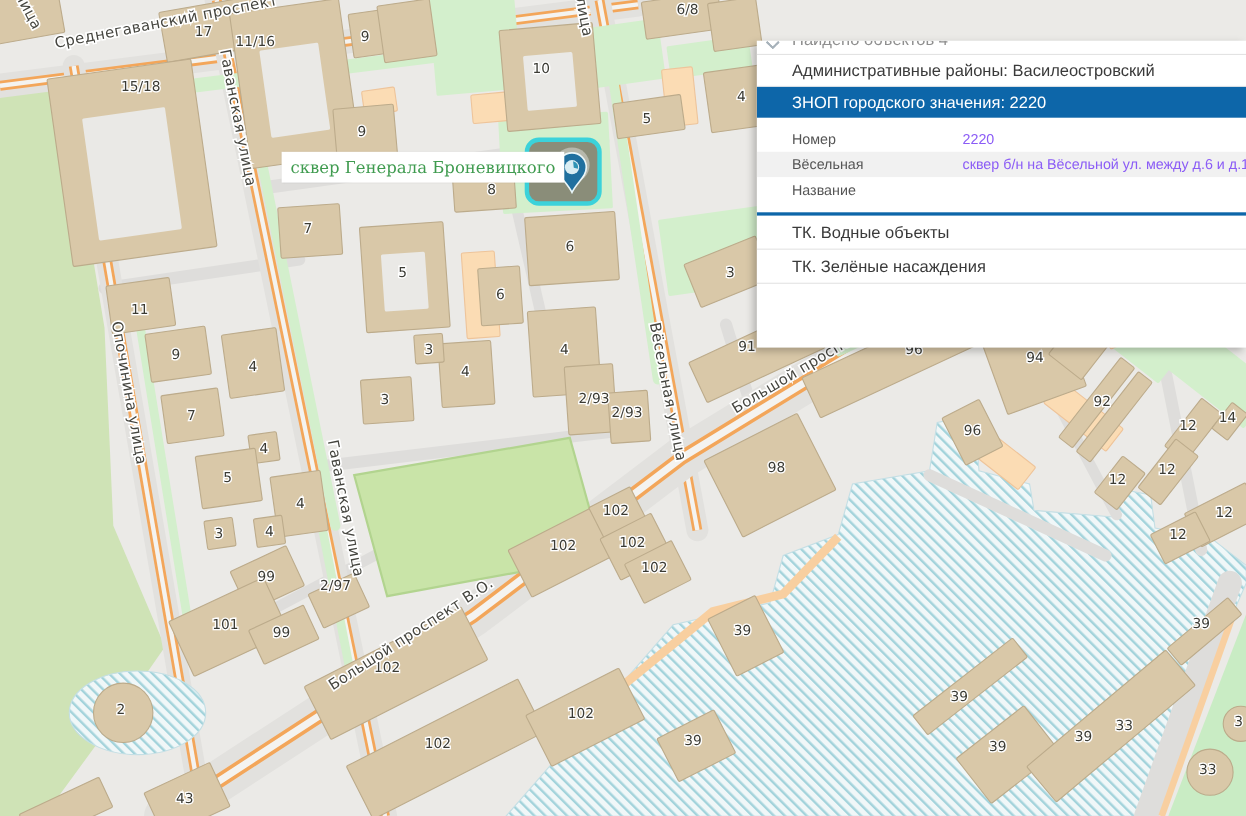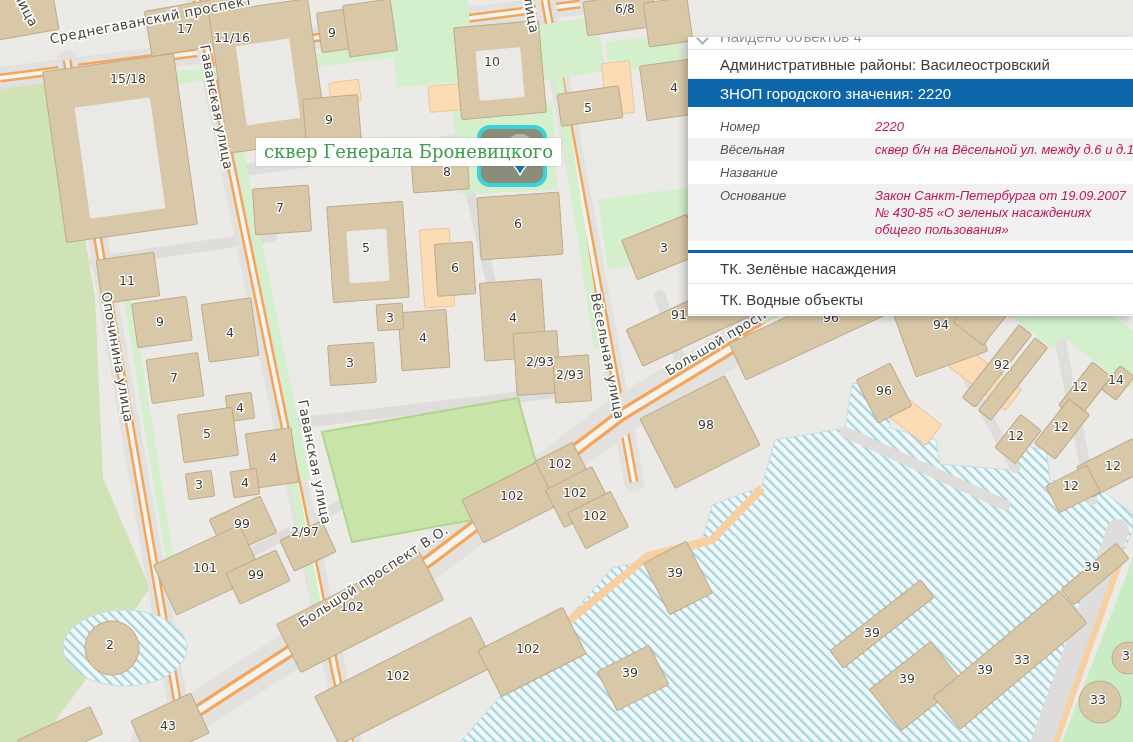--- a/index.html
+++ b/index.html
@@ -7,37 +7,37 @@
          font-family:"Liberation Sans",sans-serif;}
   svg{position:absolute;left:0;top:0;}
   
   .street-label{font-family:"DejaVu Sans",sans-serif;font-size:13.5px;letter-spacing:.4px;
     fill:#45453f;stroke:#ffffff;stroke-width:3px;paint-order:stroke;text-anchor:middle;}
   .bldg-label{font-family:"DejaVu Sans",sans-serif;font-size:12.5px;
     fill:#3b3b34;stroke:#ffffff;stroke-width:2.5px;paint-order:stroke;text-anchor:middle;}
   
   .obj-label{position:absolute;left:256px;top:138px;height:28px;line-height:28px;
     padding:0 8px;background:#ffffff;color:#3f9b4f;font-family:"DejaVu Serif",serif;
-    font-size:18px;white-space:nowrap;box-shadow:0 0 2px rgba(0,0,0,.18);}
+    font-size:15px;white-space:nowrap;box-shadow:0 0 2px rgba(0,0,0,.18);}
   
   .panel{position:absolute;left:688px;top:1px;width:445px;height:279px;background:#ffffff;
     box-shadow:-3px 3px 7px rgba(0,0,0,.25);overflow:hidden;color:#3a3a3a;margin-top:36px;}
   .p-clip{height:12px;overflow:hidden;border-bottom:1px solid #e3e3e3;}
   .p-clip span{display:block;margin:-9px 0 0 32px;font-size:15px;color:#8f8f8f;}
   .sec{height:28px;display:flex;align-items:center;justify-content:space-between;
     padding:0 14px 0 32px;font-size:15px;cursor:pointer;}
   .sec .chev{color:#a7b2ba;flex:0 0 auto;margin-left:8px;}
   .sec-border{border-bottom:1px solid #ececec;}
   .sec.active{background:#0d66a9;color:#ffffff;}
   .sec.active .chev{color:#ffffff;}
-  .details{padding-top:8px;font-size:13px;font-style:italic;}
+  .details{padding-top:8px;font-size:13px;}
   .trow{display:flex;padding:3px 6px 3px 32px;line-height:17px;}
   .trow.striped{background:#f1f1f1;}
   .tlabel{width:155px;flex:0 0 auto;color:#555555;}
-  .tval{width:252px;color:#be185d;}
+  .tval{width:252px;color:#8b5cf6;}
   .nw{white-space:nowrap;}
   .blue-line{height:3px;background:#0d66a9;margin-top:9px;}
   .sec.tk{height:30px;border-bottom:1px solid #e3e3e3;}
 </style>
 </head>
 <body>
 
 <div class="stage">
 
   <svg id="mapsvg" width="1133" height="742" viewBox="0 0 1133 742">
@@ -310,35 +310,31 @@
         <div class="tlabel">Номер</div>
         <div class="tval nw">2220</div>
       </div>
       <div class="trow striped">
         <div class="tlabel">Вёсельная</div>
         <div class="tval nw">сквер б/н на Вёсельной ул. между д.6 и д.10</div>
       </div>
       <div class="trow">
         <div class="tlabel">Название</div>
       </div>
-      <div class="trow striped">
-        <div class="tlabel">Основание</div>
-        <div class="tval">Закон Санкт-Петербурга от 19.09.2007 № 430-85 «О зеленых насаждениях общего пользования»</div>
-      </div>
     </div>
 
     <div class="blue-line"></div>
+
+    <div class="sec tk">
+      <span>ТК. Водные объекты</span>
+      <svg class="chev" width="13" height="8" viewBox="0 0 13 8">
+        <path d="M1 1 L6.5 6.5 L12 1" fill="none" stroke="currentColor" stroke-width="1.6"></path>
+      </svg>
+    </div>
 
     <div class="sec tk">
       <span>ТК. Зелёные насаждения</span>
       <svg class="chev" width="13" height="8" viewBox="0 0 13 8">
         <path d="M1 1 L6.5 6.5 L12 1" fill="none" stroke="currentColor" stroke-width="1.6"></path>
       </svg>
     </div>
-
-    <div class="sec tk">
-      <span>ТК. Водные объекты</span>
-      <svg class="chev" width="13" height="8" viewBox="0 0 13 8">
-        <path d="M1 1 L6.5 6.5 L12 1" fill="none" stroke="currentColor" stroke-width="1.6"></path>
-      </svg>
-    </div>
   </div>
 </div>
 
 </body></html>

